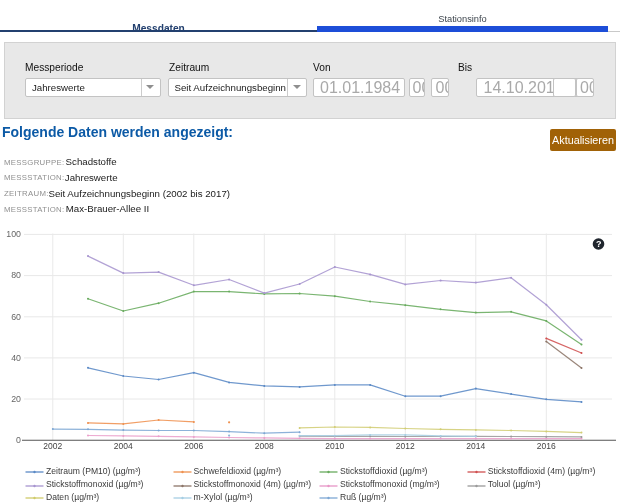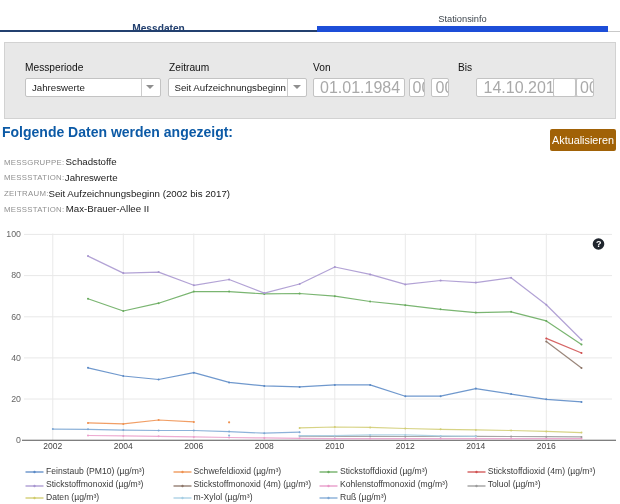--- a/index.html
+++ b/index.html
@@ -203,21 +203,21 @@
     <circle cx="581.5" cy="339.8" r="1" fill="#a795cf"></circle>
     <circle cx="229.1" cy="422.3" r="1.1" fill="#ef9150"></circle>
     <circle cx="229.1" cy="435.5" r="1.1" fill="#8fb8d8"></circle>
     <circle cx="598.5" cy="244" r="5.8" fill="#20262e"></circle>
     <text x="598.7" y="247.4" font-size="9" font-weight="bold" fill="#fff" text-anchor="middle">?</text>
   </svg>
 <svg style="position:absolute;left:25.0px;top:468.3px" width="19" height="8">
     <line x1="0.5" y1="4" x2="18.5" y2="4" stroke="#5b8ac6" stroke-width="1.3"></line>
     <circle cx="9.5" cy="4" r="1.2" fill="#5b8ac6"></circle>
   </svg>
-<span class="lt" style="left:46.0px;top:467.0px">Feinstaub (PM10) (µg/m³)</span>
+<span class="lt" style="left:46.0px;top:467.0px">Zeitraum (PM10) (µg/m³)</span>
 <svg style="position:absolute;left:172.6px;top:468.3px" width="19" height="8">
     <line x1="0.5" y1="4" x2="18.5" y2="4" stroke="#ef9150" stroke-width="1.3"></line>
     <circle cx="9.5" cy="4" r="1.2" fill="#ef9150"></circle>
   </svg>
 <span class="lt" style="left:193.6px;top:467.0px">Schwefeldioxid (µg/m³)</span>
 <svg style="position:absolute;left:319.0px;top:468.3px" width="19" height="8">
     <line x1="0.5" y1="4" x2="18.5" y2="4" stroke="#68ab5d" stroke-width="1.3"></line>
     <circle cx="9.5" cy="4" r="1.2" fill="#68ab5d"></circle>
   </svg>
 <span class="lt" style="left:340.0px;top:467.0px">Stickstoffdioxid (µg/m³)</span>
@@ -233,21 +233,21 @@
 <span class="lt" style="left:46.0px;top:480.3px">Stickstoffmonoxid (µg/m³)</span>
 <svg style="position:absolute;left:172.6px;top:481.6px" width="19" height="8">
     <line x1="0.5" y1="4" x2="18.5" y2="4" stroke="#8c7568" stroke-width="1.3"></line>
     <circle cx="9.5" cy="4" r="1.2" fill="#8c7568"></circle>
   </svg>
 <span class="lt" style="left:193.6px;top:480.3px">Stickstoffmonoxid (4m) (µg/m³)</span>
 <svg style="position:absolute;left:319.0px;top:481.6px" width="19" height="8">
     <line x1="0.5" y1="4" x2="18.5" y2="4" stroke="#e795c6" stroke-width="1.3"></line>
     <circle cx="9.5" cy="4" r="1.2" fill="#e795c6"></circle>
   </svg>
-<span class="lt" style="left:340.0px;top:480.3px">Kohlenstoffmonoxid (mg/m³)</span>
+<span class="lt" style="left:340.0px;top:480.3px">Stickstoffmonoxid (mg/m³)</span>
 <svg style="position:absolute;left:466.8px;top:481.6px" width="19" height="8">
     <line x1="0.5" y1="4" x2="18.5" y2="4" stroke="#9a9a9a" stroke-width="1.3"></line>
     <circle cx="9.5" cy="4" r="1.2" fill="#9a9a9a"></circle>
   </svg>
 <span class="lt" style="left:487.8px;top:480.3px">Toluol (µg/m³)</span>
 <svg style="position:absolute;left:25.0px;top:493.9px" width="19" height="8">
     <line x1="0.5" y1="4" x2="18.5" y2="4" stroke="#cfcb69" stroke-width="1.3"></line>
     <circle cx="9.5" cy="4" r="1.2" fill="#cfcb69"></circle>
   </svg>
 <span class="lt" style="left:46.0px;top:492.6px">Daten (µg/m³)</span>

